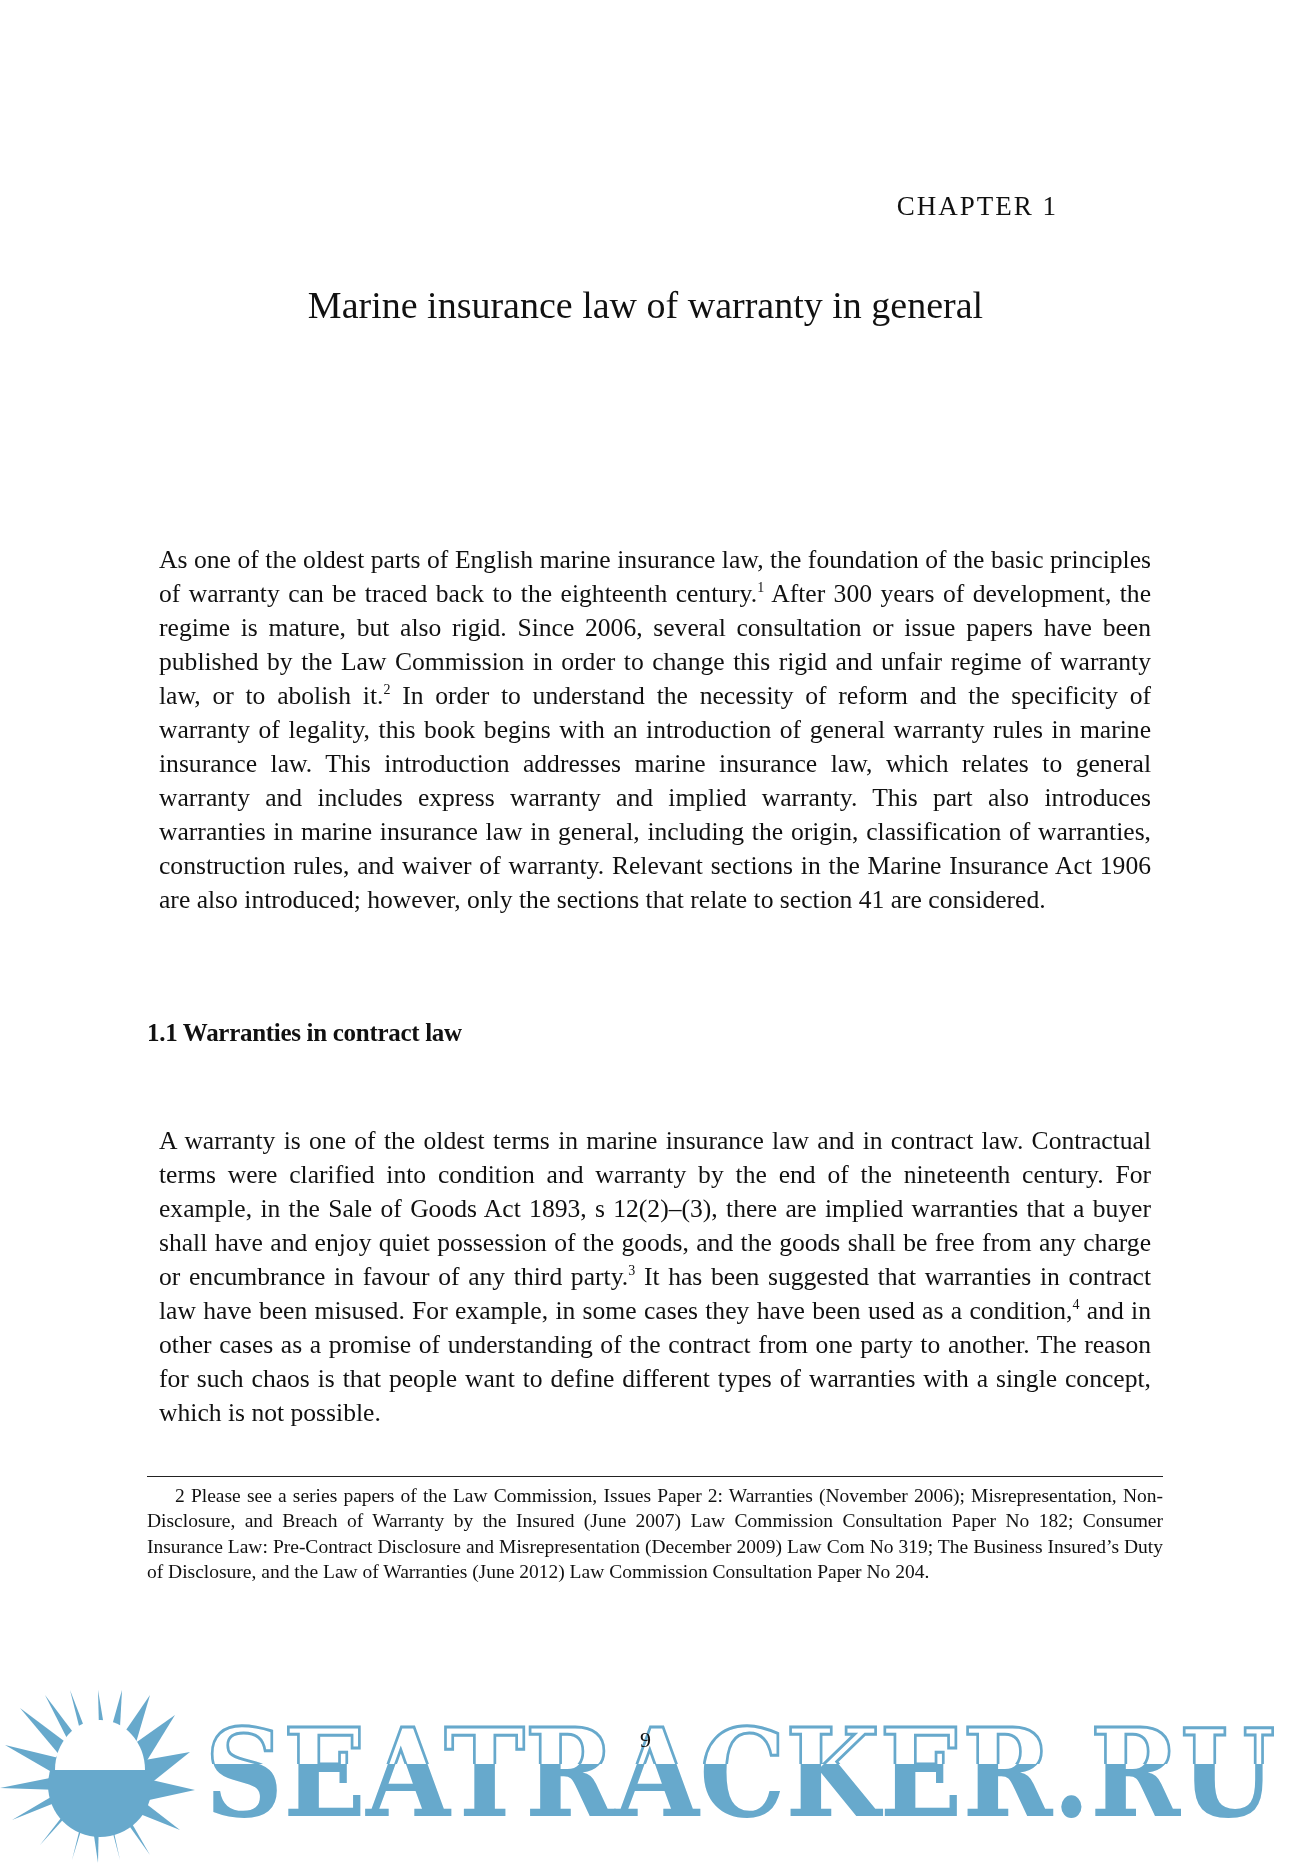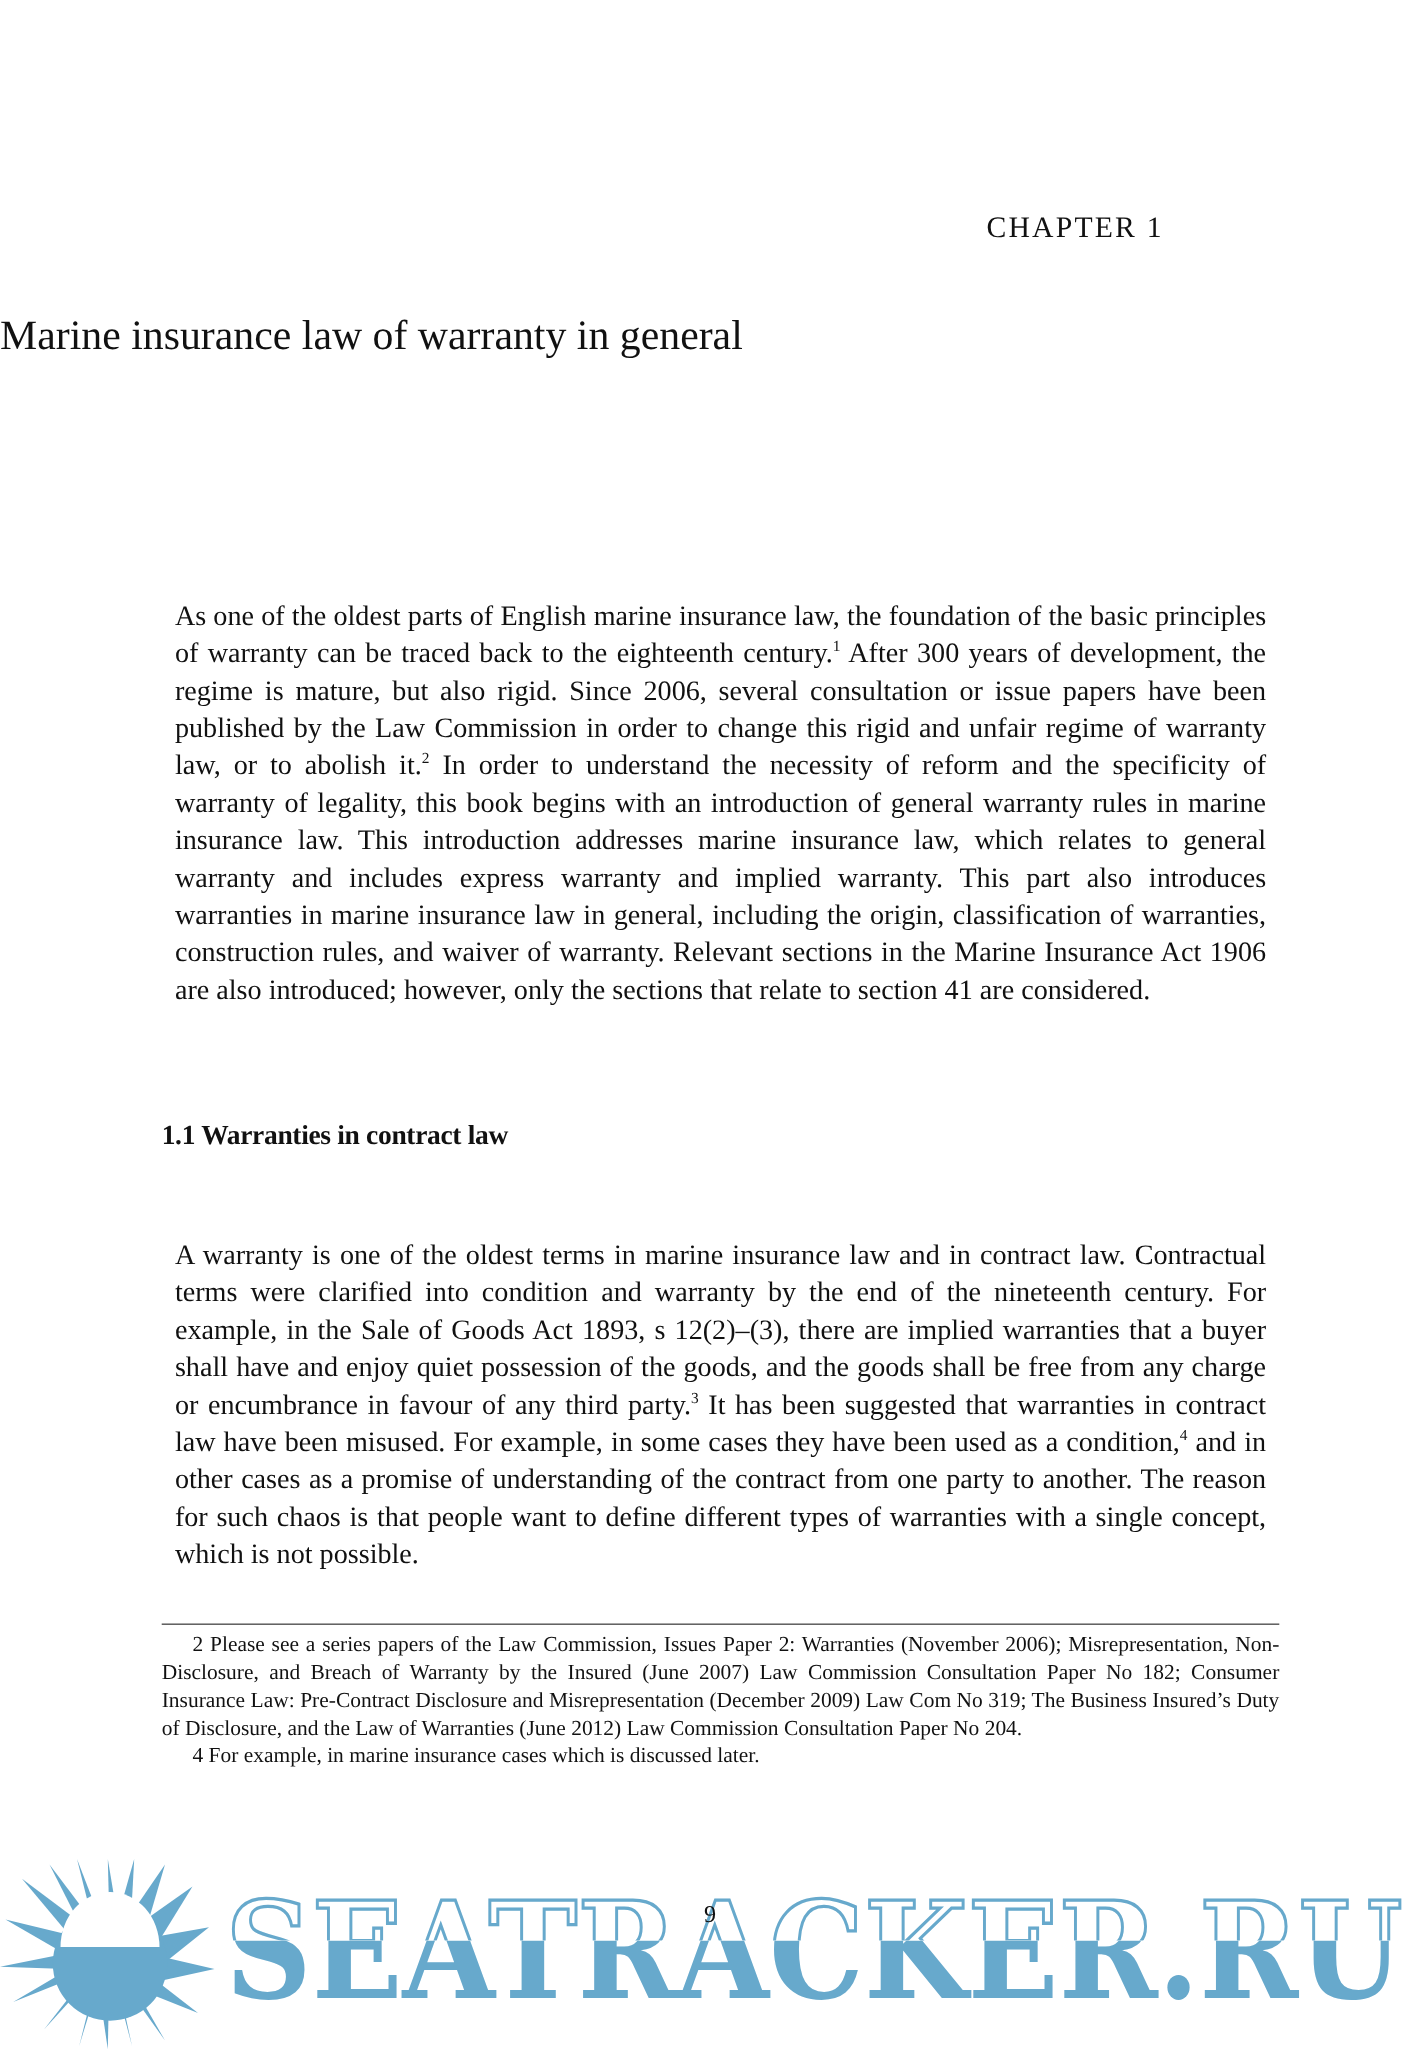--- a/index.html
+++ b/index.html
@@ -6,21 +6,21 @@
     body {
       width: 1291px; height: 1863px; position: relative; overflow: hidden;
       font-family: "Liberation Serif", "DejaVu Serif", serif; color: #111;
     }
     .chapter-label {
       position: absolute; left: 0; width: 1058px; top: 191px;
       text-align: right; font-size: 27px; letter-spacing: 2px; font-weight: normal;
     }
     .chapter-title {
       position: absolute; left: 0; width: 1291px; top: 283px;
-      text-align: left; font-size: 38px; font-weight: normal; margin: 0;
+      text-align: center; font-size: 38px; font-weight: normal; margin: 0;
     }
     .body-block {
       position: absolute; left: 147px; width: 1016px;
       font-size: 25.6px; line-height: 34px; text-align: justify;
     }
     .body-block p { margin: 12px; }
     .p1 { top: 531px; }
     .section-heading {
       position: absolute; left: 147px; top: 1019px;
       font-size: 25px; font-weight: bold; margin: 0; letter-spacing: -0.3px;
@@ -61,21 +61,20 @@
 <h2 class="section-heading">1.1 Warranties in contract law</h2>
 
 <div class="body-block p2">
   <p><span>A warranty is one of the oldest terms in marine insurance law and in contract law. Contractual terms were clarified into condition and warranty by the end of the nineteenth century. For example, in the Sale of Goods Act 1893, s 12(2)–(3), there are implied warranties that a buyer shall have and enjoy quiet possession of the goods, and the goods shall be free from any charge or encumbrance in favour of any third party.</span><sup>3</sup><span> It has been suggested that warranties in contract law have been misused. For example, in some cases they have been used as a condition,</span><sup>4</sup><span> and in other cases as a promise of understanding of the contract from one party to another. The reason for such chaos is that people want to define different types of warranties with a single concept, which is not possible.</span></p>
 </div>
 
 <div class="footnote-rule"></div>
 
 <div class="footnotes">
   <p>2 Please see a series papers of the Law Commission, Issues Paper 2: Warranties (November 2006); Misrepresentation, Non-Disclosure, and Breach of Warranty by the Insured (June 2007) Law Commission Consultation Paper No 182; Consumer Insurance Law: Pre-Contract Disclosure and Misrepresentation (December 2009) Law Com No 319; The Business Insured’s Duty of Disclosure, and the Law of Warranties (June 2012) Law Commission Consultation Paper No 204.</p>
-  <p>4 For example, in marine insurance cases which is discussed later.</p>
 </div>
 
 <div class="watermark">
   <svg width="200" height="173" viewBox="0 0 200 173" style="position:absolute;left:0;top:0;">
     <g fill="#67a9cc">
 
       <polygon points="100,78 70,0 88,72"></polygon>
       <polygon points="100,78 98,0 110,72"></polygon>
       <polygon points="100,78 122,0 118,74"></polygon>
       <polygon points="100,78 150,5 128,80"></polygon>

